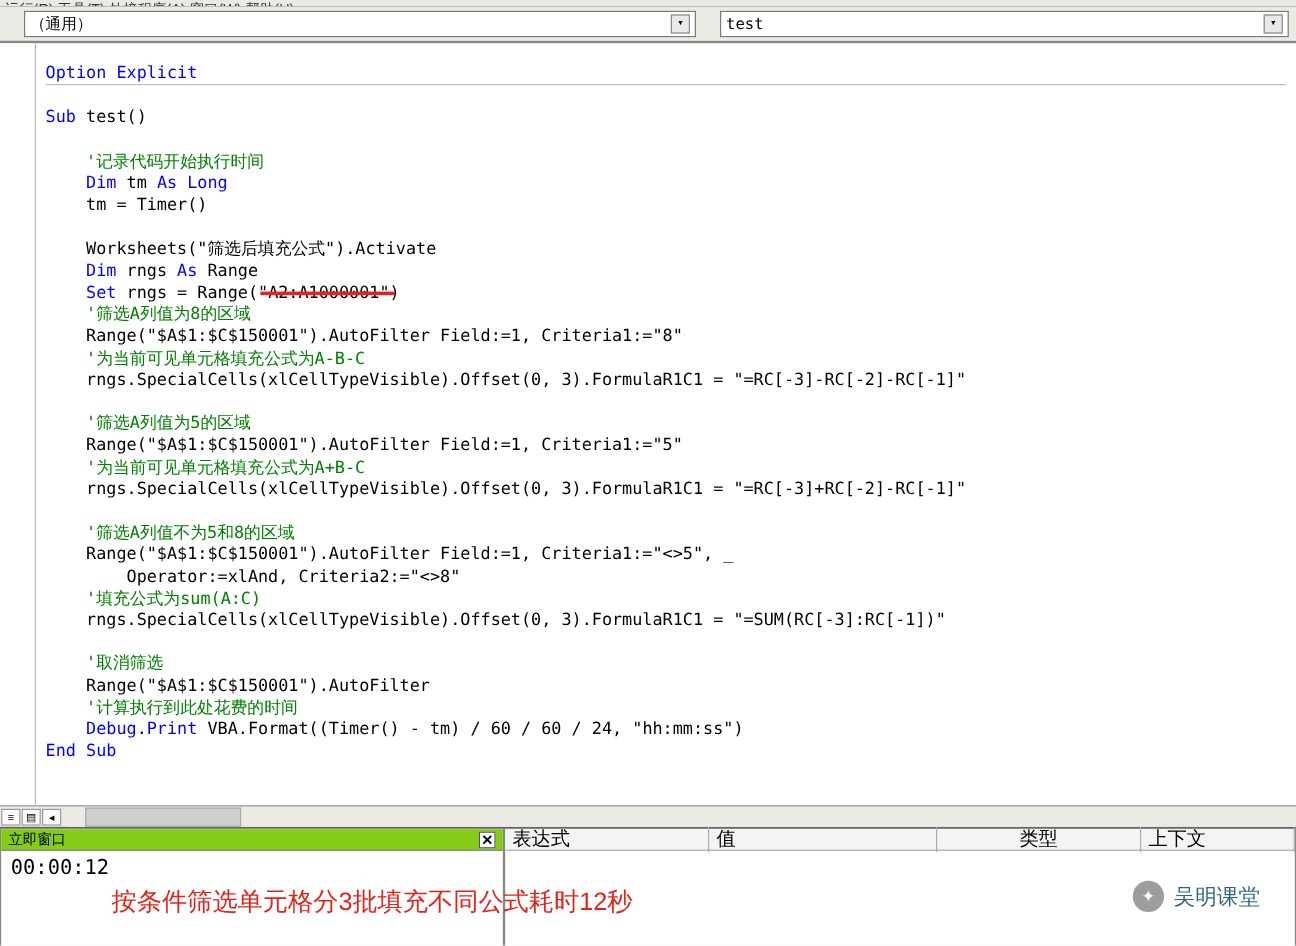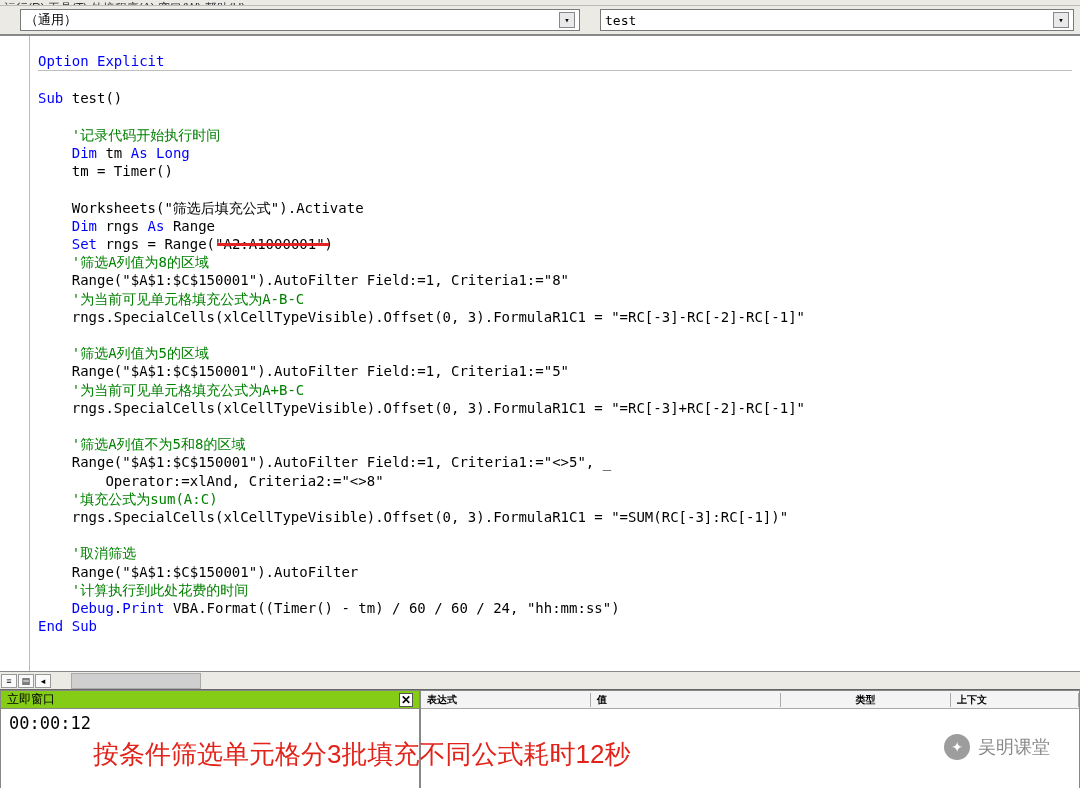--- a/index.html
+++ b/index.html
@@ -140,56 +140,55 @@
   .immediate { width: 420px; }
   .immediate-body {
     flex:1; padding: 4px 8px;
     font-family: "NSimSun","SimSun", Consolas, monospace;
     font-size: 17px;
     position:relative;
   }
   .red-note {
     color:#e2231a;
     font-family:"Microsoft YaHei",sans-serif;
-    font-size:26px;
+    font-size:21px;
     position:absolute;
     left:92px;
     top:28px;
     white-space:nowrap;
   }
   .watch { flex:1; }
   .watch-headers {
     display:flex;
     border-bottom:1px solid #aaa;
     background:#f4f4f4;
-    font-size:10px;
+    font-size:16px;
     height:18px;
     align-items:center;
-    font-weight:bold;
   }
   .wh {
     border-right:1px solid #aaa;
     padding: 0 6px;
   }
   .wh1{width:170px;} .wh2{width:190px;} .wh3{width:170px;text-align:center;} .wh4{flex:1;}
   .watermark {
     position:absolute;
     right:30px;
     bottom:28px;
     display:flex;
     align-items:center;
     gap:8px;
     opacity:0.85;
   }
   .wm-icon {
     width:26px;height:26px;border-radius:50%;
     background:#8c8c8c; display:flex;align-items:center;justify-content:center;
     color:#fff; font-size:14px;
   }
-  .wm-text { color:#737373; font-size:18px; font-family:Liberation Mono, monospace; }
+  .wm-text { color:#0c4a6e; font-size:18px; font-family:Liberation Mono, monospace; }
   .immediate ::-webkit-scrollbar{display:none;}
 </style>
 </head>
 <body>
 
 <div class="menubar">运行(R)  工具(T)  外接程序(A)  窗口(W)  帮助(H)</div>
 
 <div class="dropdown-row">
   <div class="dd dd1">
     <span>（通用）</span>

